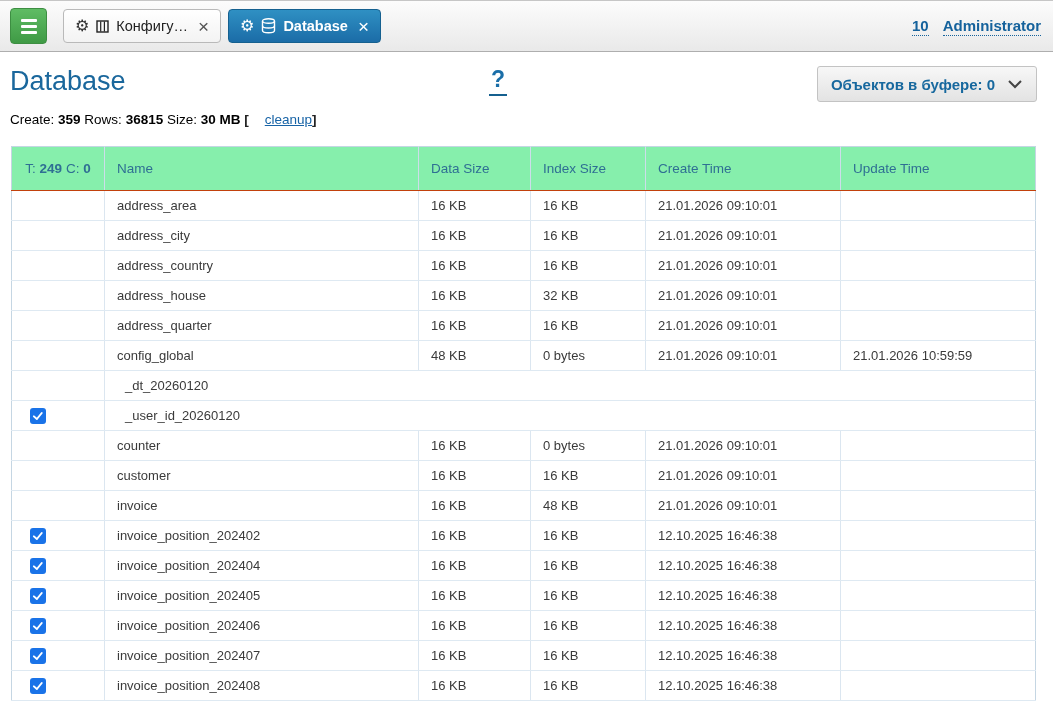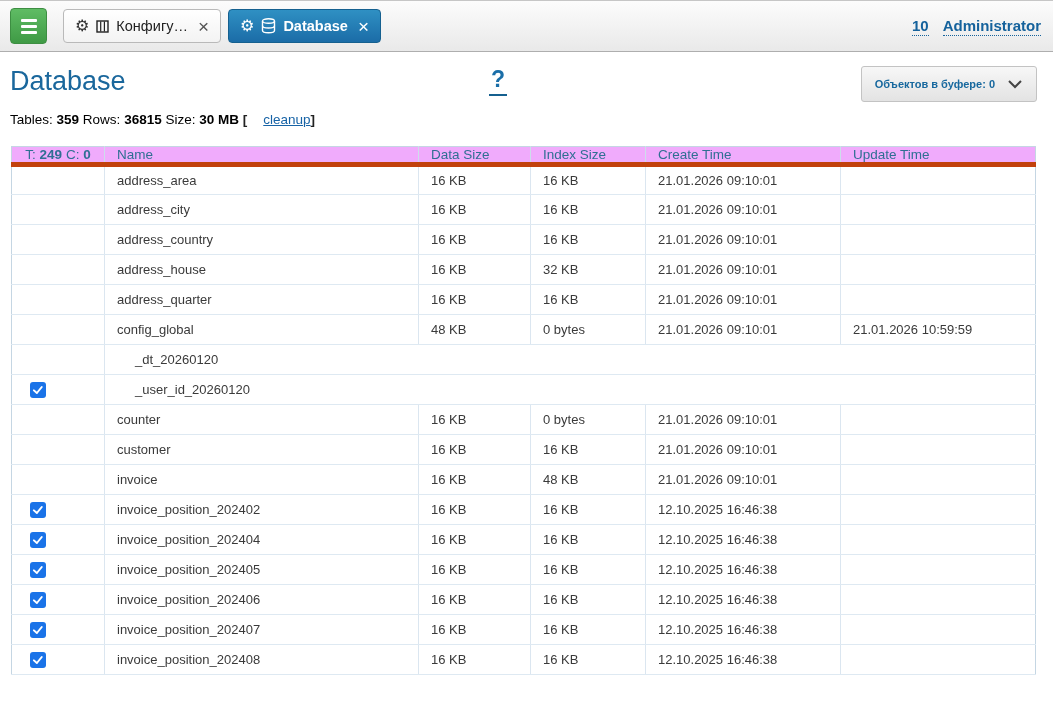--- a/index.html
+++ b/index.html
@@ -34,41 +34,41 @@
   
   .header-row { position:relative; height:56px; }
   .page-title { position:absolute; left:10px; top:14px; font-size:27px; color:#1a679c; font-weight:normal; }
   .help-link { position:absolute; left:489px; top:14px; font-size:23px; font-weight:bold;
                color:#1a6ea8; text-decoration:none; border-bottom:2px solid #15608f;
                padding:0 2px 1px 2px; cursor:pointer; }
   .buffer-btn { position:absolute; right:16px; top:14px; height:36px;
                 display:flex; align-items:center; gap:12px; padding:0 13px;
                 background:linear-gradient(#f7f7f7,#e3e3e3); border:1px solid #c3c3c3;
                 border-radius:3px; cursor:pointer; }
-  .buffer-btn .label { font-size:11px; font-weight:bold; color:#17689e; }
+  .buffer-btn .label { font-size:15px; font-weight:bold; color:#17689e; }
 
   
   .stats { padding:4px 0 0 10px; font-size:13.5px; color:#000; height:26px; }
   .stats .num { font-weight:bold; }
   .stats .bracket { font-weight:bold; color:#222; }
   .stats a { color:#1763a6; text-decoration:underline; cursor:pointer;padding-left:16px; }
 
   
   .db-table { margin:12px 0 0 11px; width:1024px; border-collapse:collapse; table-layout:fixed;
               border:1px solid #c5d6e3; font-size:13px; color:#3a3a3a; }
-  .db-table th { background:#f0abfc; color:#2f6f93; font-weight:normal; font-size:13.5px;
-                 text-align:left; height:16px; border-right:1px solid #cdddea;
-                 border-bottom:5px solid #c2410c; padding:0 0 0 12px; }
+  .db-table th { background:#86efac; color:#2f6f93; font-weight:normal; font-size:13.5px;
+                 text-align:left; height:44px; border-right:1px solid #cdddea;
+                 border-bottom:1px solid #c2410c; padding:0 0 0 12px; }
   .db-table th:last-child { border-right:none; }
   .db-table th.col-check { text-align:center; padding:0; }
   .db-table td { height:30px; border-right:1px solid #dbe6f0; border-bottom:1px solid #dee9f2;
                  padding:0 0 0 12px; background:#fff; overflow:hidden; white-space:nowrap; }
   .db-table td:last-child { border-right:none; }
   .db-table td.col-check { padding:0 0 0 18px; }
-  .db-table td.indent { padding-left:30px; }
+  .db-table td.indent { padding-left:20px; }
   .checkbox { display:inline-flex; align-items:center; justify-content:center;
               width:16px; height:16px; border-radius:3px; background:#1a73e8;
               vertical-align:middle; cursor:pointer; }
   .th-sel { white-space:nowrap; }
   .th-sel .num { font-weight:bold; }
 </style>
 </head>
 <body>
 
 <div class="viewport">
@@ -118,21 +118,21 @@
       <span class="label">Объектов в буфере: 0</span>
       <span style="display:inline-flex;">
         <svg width="16" height="10" viewBox="0 0 16 10">
           <polyline points="2,2 8,8 14,2" fill="none" stroke="#444" stroke-width="2"></polyline>
         </svg>
       </span>
     </div>
   </div>
 
   <div class="stats">
-    <span>Tables:</span>
+    <span>Create:</span>
     <span class="num">359</span>
     <span>Rows:</span>
     <span class="num">36815</span>
     <span>Size:</span>
     <span class="num">30 MB</span>
     <span class="bracket">[</span><a>cleanup</a><span class="bracket">]</span>
   </div>
 
   <table class="db-table">
     <colgroup>

